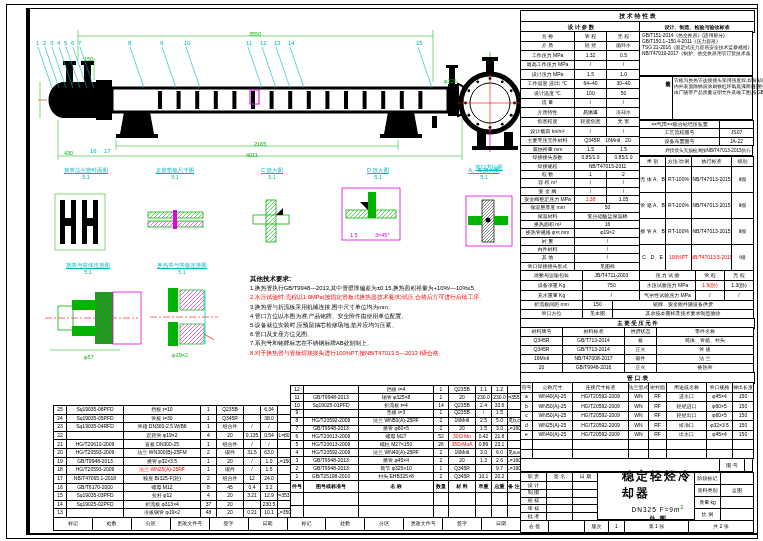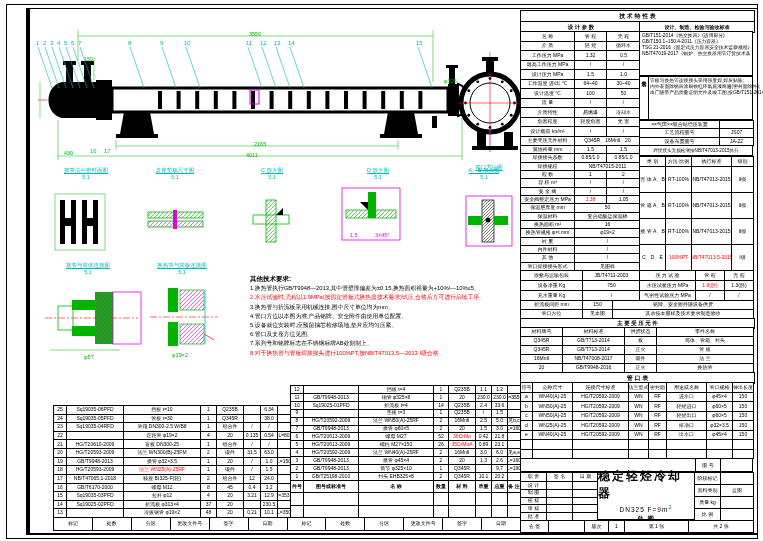--- a/index.html
+++ b/index.html
@@ -10,21 +10,21 @@
   #outer{left:6px;top:4px;width:750px;height:533px;border:1px solid #000;}
   #inner{left:26px;top:8px;width:727px;height:524px;border:1px solid #000;border-left:4px solid #000;border-bottom:2px solid #000;}
   
   .tbl{display:grid;grid-auto-rows:1fr;border-left:1px solid #000;border-top:1px solid #000;background:#fff;}
   .tbl .c{border-right:1px solid #000;border-bottom:1px solid #000;font-size:5px;line-height:1.1;
           display:flex;align-items:center;justify-content:center;text-align:center;
           overflow:hidden;white-space:nowrap;padding:0 1px;}
   .tbl .c.red{color:#f00;}
   .hdr{font-size:6px;font-weight:bold;display:flex;align-items:center;justify-content:center;
        border:1px solid #000;background:#fff;}
-  .box{border:1px solid #000;background:#fff;box-sizing:border-box;}
+  .box{border:1px solid #000;background:#fff;box-sizing:border-box;padding-left:24px;}
   .tiny{font-size:5px;line-height:1.25;}
   
   #notes{width:272px;font-size:5.8px;line-height:9.2px;color:#000;}
   #notes .nt{font-size:6.5px;font-weight:bold;margin-bottom:1px;}
   #notes .ln{white-space:nowrap;overflow:hidden;}
   #notes .ln.red{color:#f00;}
   
   .bal{position:absolute;color:#00b7b7;font-size:6px;line-height:6px;}
   .dim{position:absolute;font-size:5.5px;line-height:6px;}
   .dim.g{color:#00b400;}

